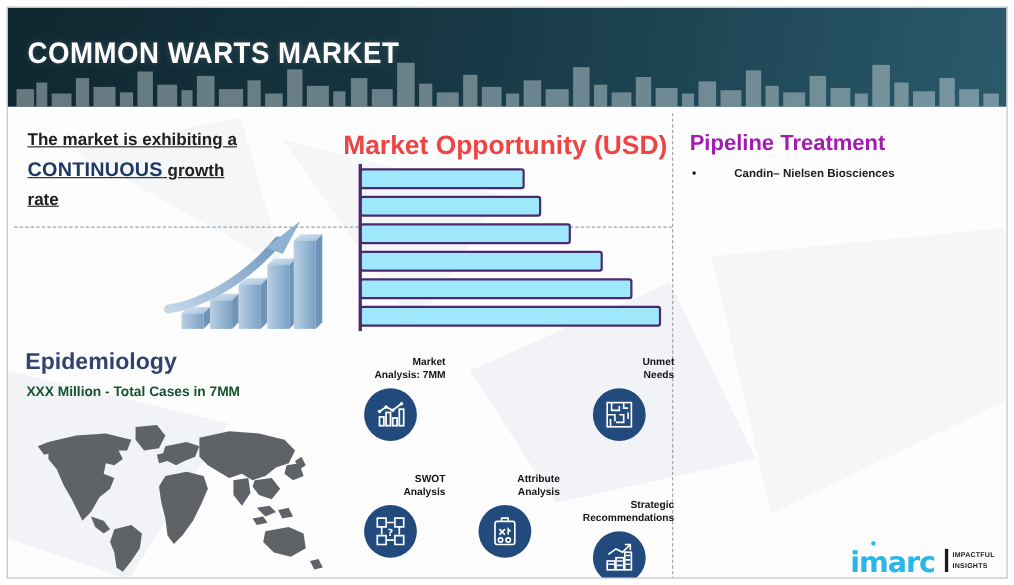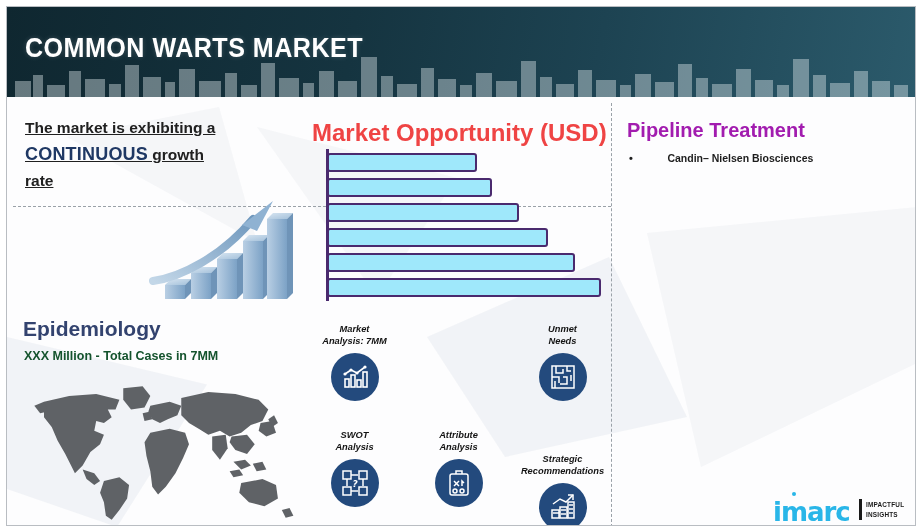--- a/index.html
+++ b/index.html
@@ -105,21 +105,21 @@
   #epi-sub{
     position:absolute;left:17px;top:342px;
     font-size:12.5px;font-weight:bold;color:#14532d;white-space:nowrap;
   }
   #worldmap{position:absolute;left:8px;top:372px;width:290px;height:148px;}
 
   
   #icon-grid{
     position:absolute;left:297px;top:316px;width:305px;height:206px;
   }
-  .ic-cell{position:absolute;width:101px;text-align:center;font-style:italic;}
+  .ic-cell{position:absolute;width:101px;text-align:right;}
   .ic-label{
     font-size:9.3px;font-weight:bold;color:#141414;line-height:12px;
     white-space:nowrap;
   }
   .ic-circle{
     width:48px;height:48px;border-radius:50%;
     background:#234a7d;
     margin:6px auto 0 auto;
     display:flex;align-items:center;justify-content:center;
   }

